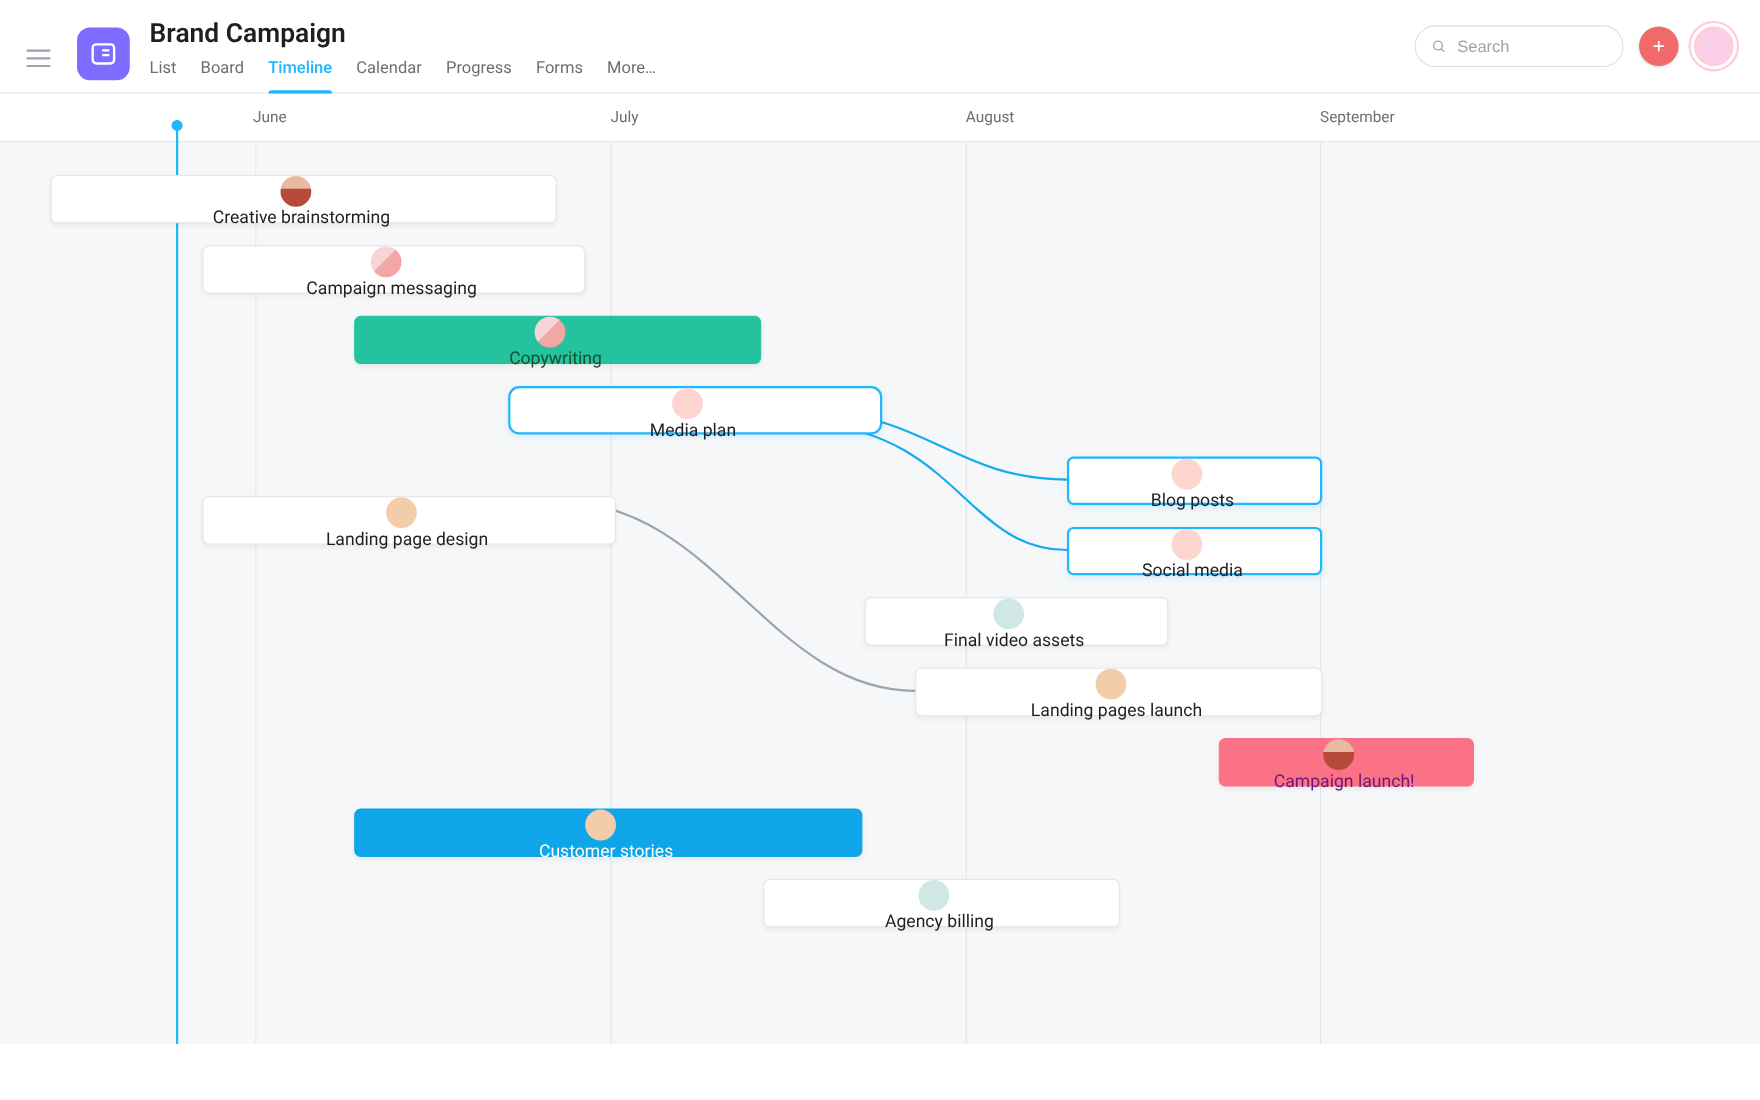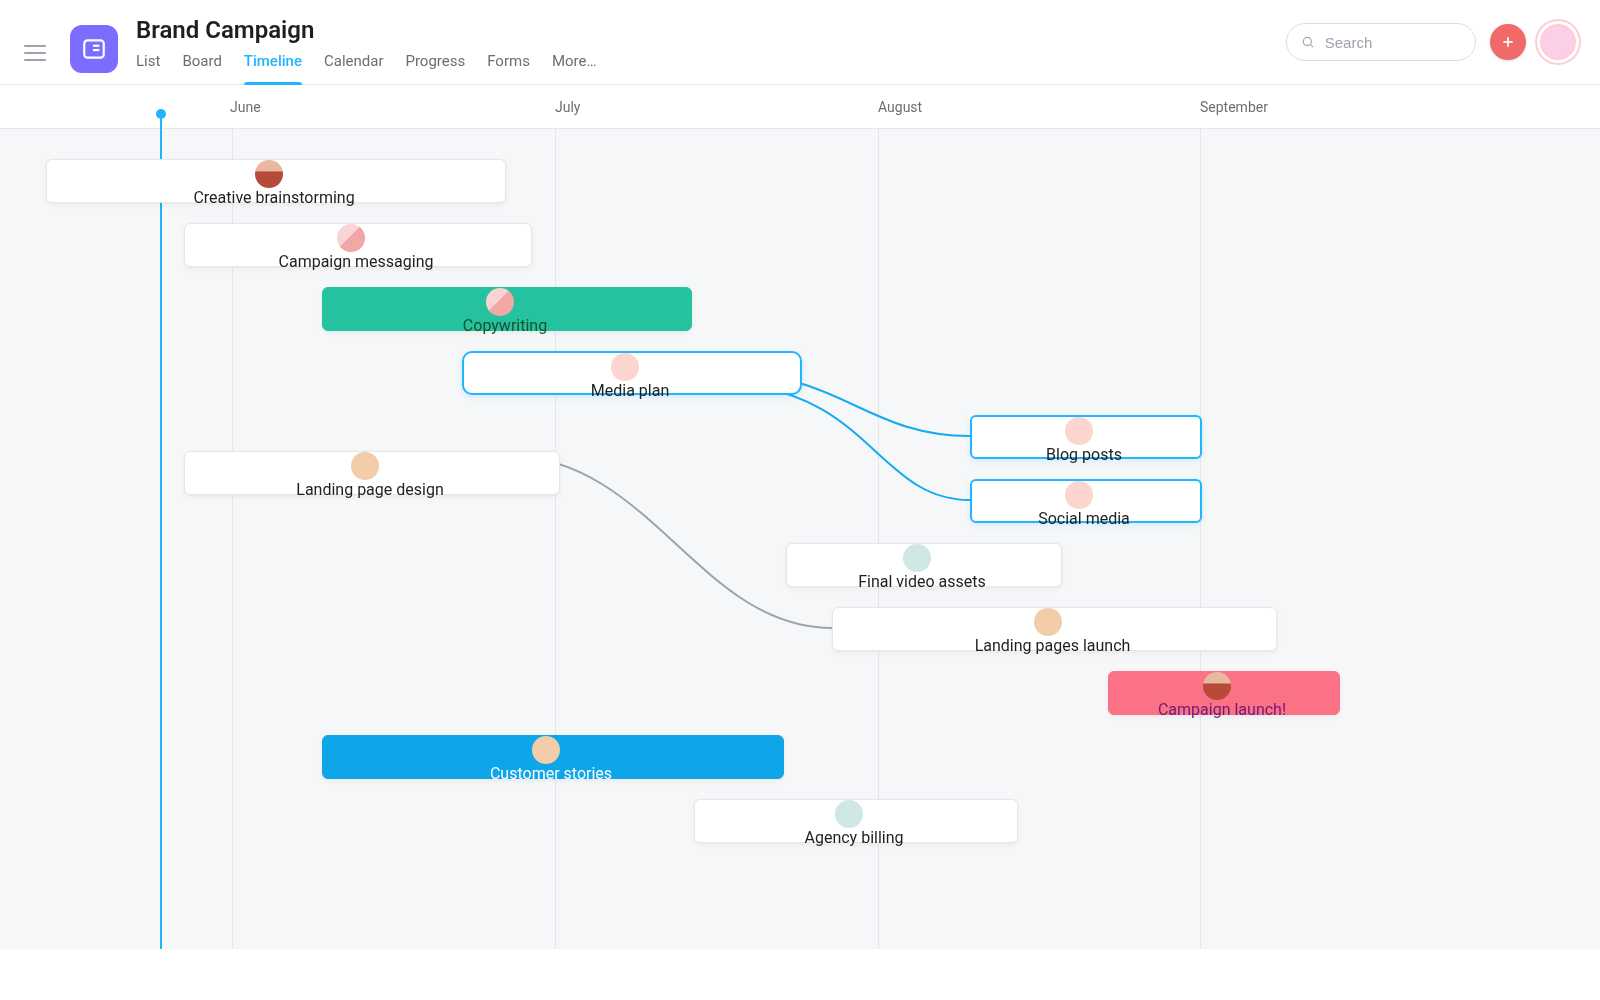--- a/index.html
+++ b/index.html
@@ -186,21 +186,21 @@
     <div class="task outlined" style="left:970px; top:350px; width:232px;">
       <div class="av c4"></div>
       <span>Social media</span>
     </div>
 
     <div class="task" style="left:786px; top:414px; width:276px;">
       <div class="av c3"></div>
       <span>Final video assets</span>
     </div>
 
-    <div class="task" style="left:832px; top:478px; width:445px;">
+    <div class="task" style="left:832px; top:478px; width:370px;">
       <div class="av c2"></div>
       <span>Landing pages launch</span>
     </div>
 
     <div class="task pink" style="left:1108px; top:542px; width:232px;">
       <div class="av c0"></div>
       <span>Campaign launch!</span>
     </div>
 
     <div class="task" style="left:694px; top:670px; width:324px;">

